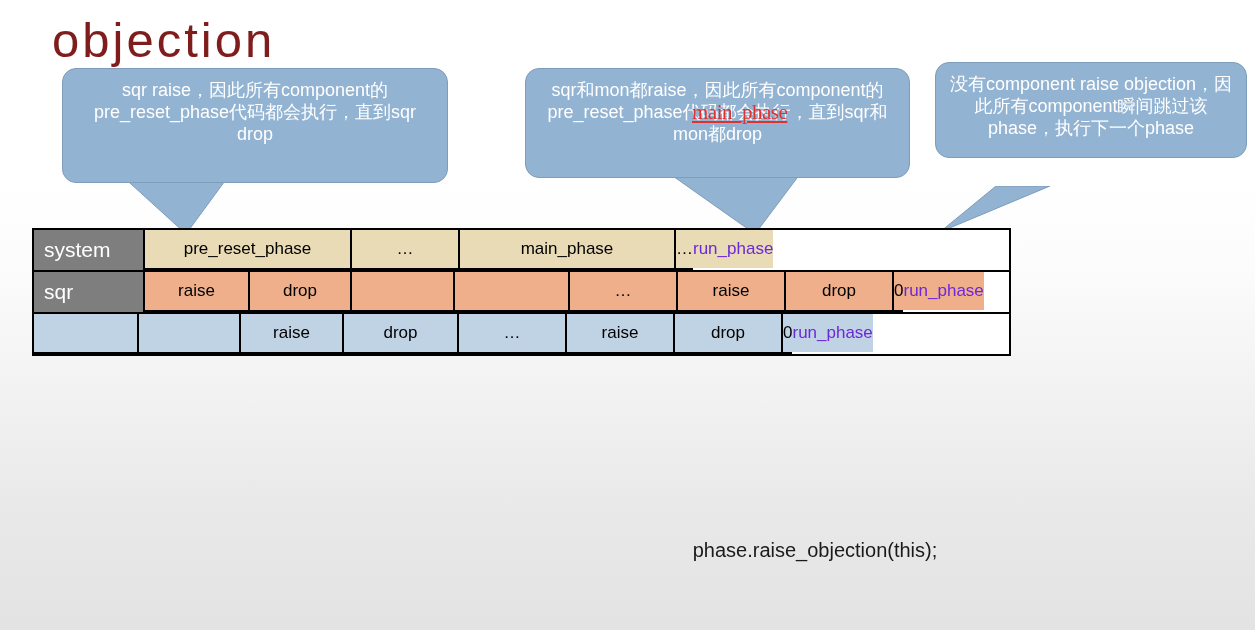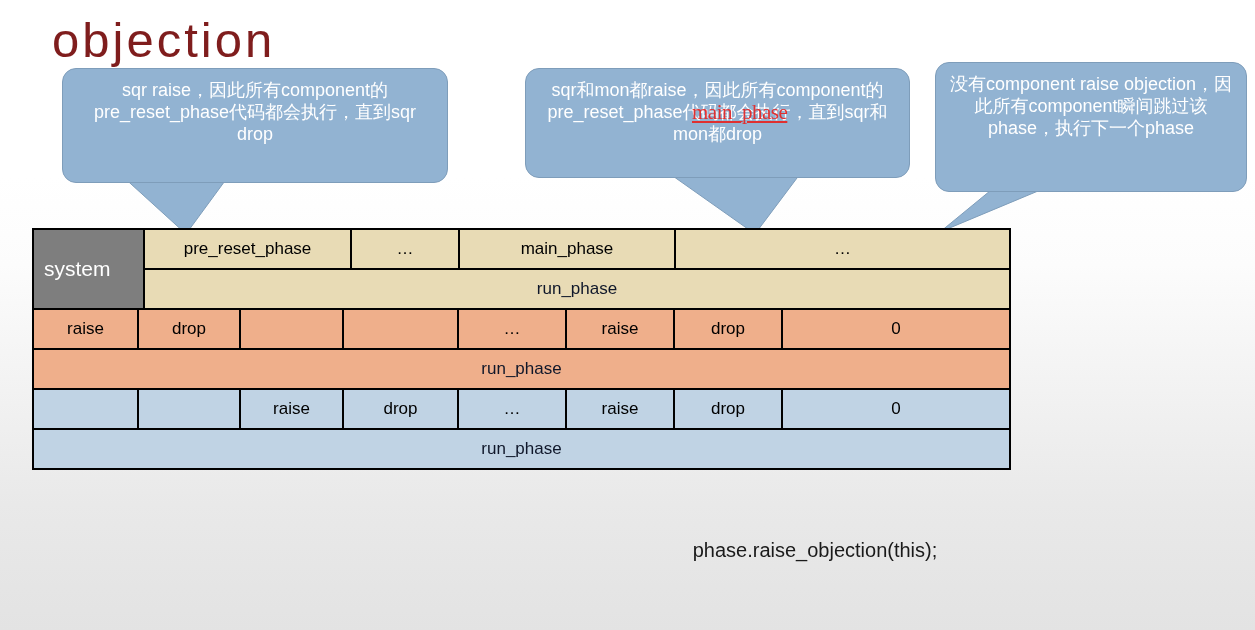--- a/index.html
+++ b/index.html
@@ -80,35 +80,35 @@
     font-size: 21px;
     display: flex;
     align-items: center;
     padding-left: 10px;
     box-sizing: border-box;
     border-right: 2px solid #000000;
   }
   .rowbody {
     flex: 1 1 auto;
     display: flex;
-    flex-direction: column;
+    flex-direction: row;
     min-width: 0;
   }
   .phaserow {
     display: flex;
     height: 38px;
     border-bottom: 2px solid #000000;
   }
   .runrow {
     height: 38px;
     display: flex;
     align-items: center;
     justify-content: center;
     font-size: 17px;
-    color: #0f172a;
+    color: #6d28d9;
   }
   .cell {
     display: flex;
     align-items: center;
     justify-content: center;
     font-size: 17px;
     color: #000000;
     border-right: 2px solid #000000;
     box-sizing: border-box;
     min-width: 0;
@@ -170,21 +170,21 @@
   </div>
   <div class="callout" style="left:525px; top:68px; width:385px; height:110px;">
     <span>sqr和mon都raise，因此所有component的pre_reset_phase代码都会执行，直到sqr和mon都drop</span>
   </div>
 
   <div class="tail" style="left:940px; top:186px; width:120px; height:50px;">
     <svg width="120" height="50" viewBox="0 0 120 50">
       <polygon points="56,0 110,0 0,46" fill="#92B3D2" stroke="#7E9DBA" stroke-width="1"></polygon>
     </svg>
   </div>
-  <div class="callout" style="left:935px; top:62px; width:312px; height:130px;">
+  <div class="callout" style="left:935px; top:62px; width:312px; height:96px;">
     <span>没有component raise objection，因此所有component瞬间跳过该phase，执行下一个phase</span>
   </div>
 
   <div id="red-overlay">main_phase</div>
 
   <div id="table">
 
     <div class="band system">
       <div class="rowlabel">system</div>
       <div class="rowbody">
@@ -192,20 +192,21 @@
           <div class="cell" style="flex:0 0 207px">pre_reset_phase</div>
           <div class="cell" style="flex:0 0 108px">…</div>
           <div class="cell" style="flex:0 0 216px">main_phase</div>
           <div class="cell" style="flex:1 1 auto">…</div>
         </div>
         <div class="runrow">run_phase</div>
       </div>
     </div>
 
     <div class="band sqr">
+      <div class="rowlabel">sqr</div>
       <div class="rowbody">
         <div class="phaserow">
           <div class="cell" style="flex:0 0 105px">raise</div>
           <div class="cell" style="flex:0 0 102px">drop</div>
           <div class="cell" style="flex:0 0 103px"></div>
           <div class="cell" style="flex:0 0 115px"></div>
           <div class="cell" style="flex:0 0 108px">…</div>
           <div class="cell" style="flex:0 0 108px">raise</div>
           <div class="cell" style="flex:0 0 108px">drop</div>
           <div class="cell" style="flex:1 1 auto">0</div>

